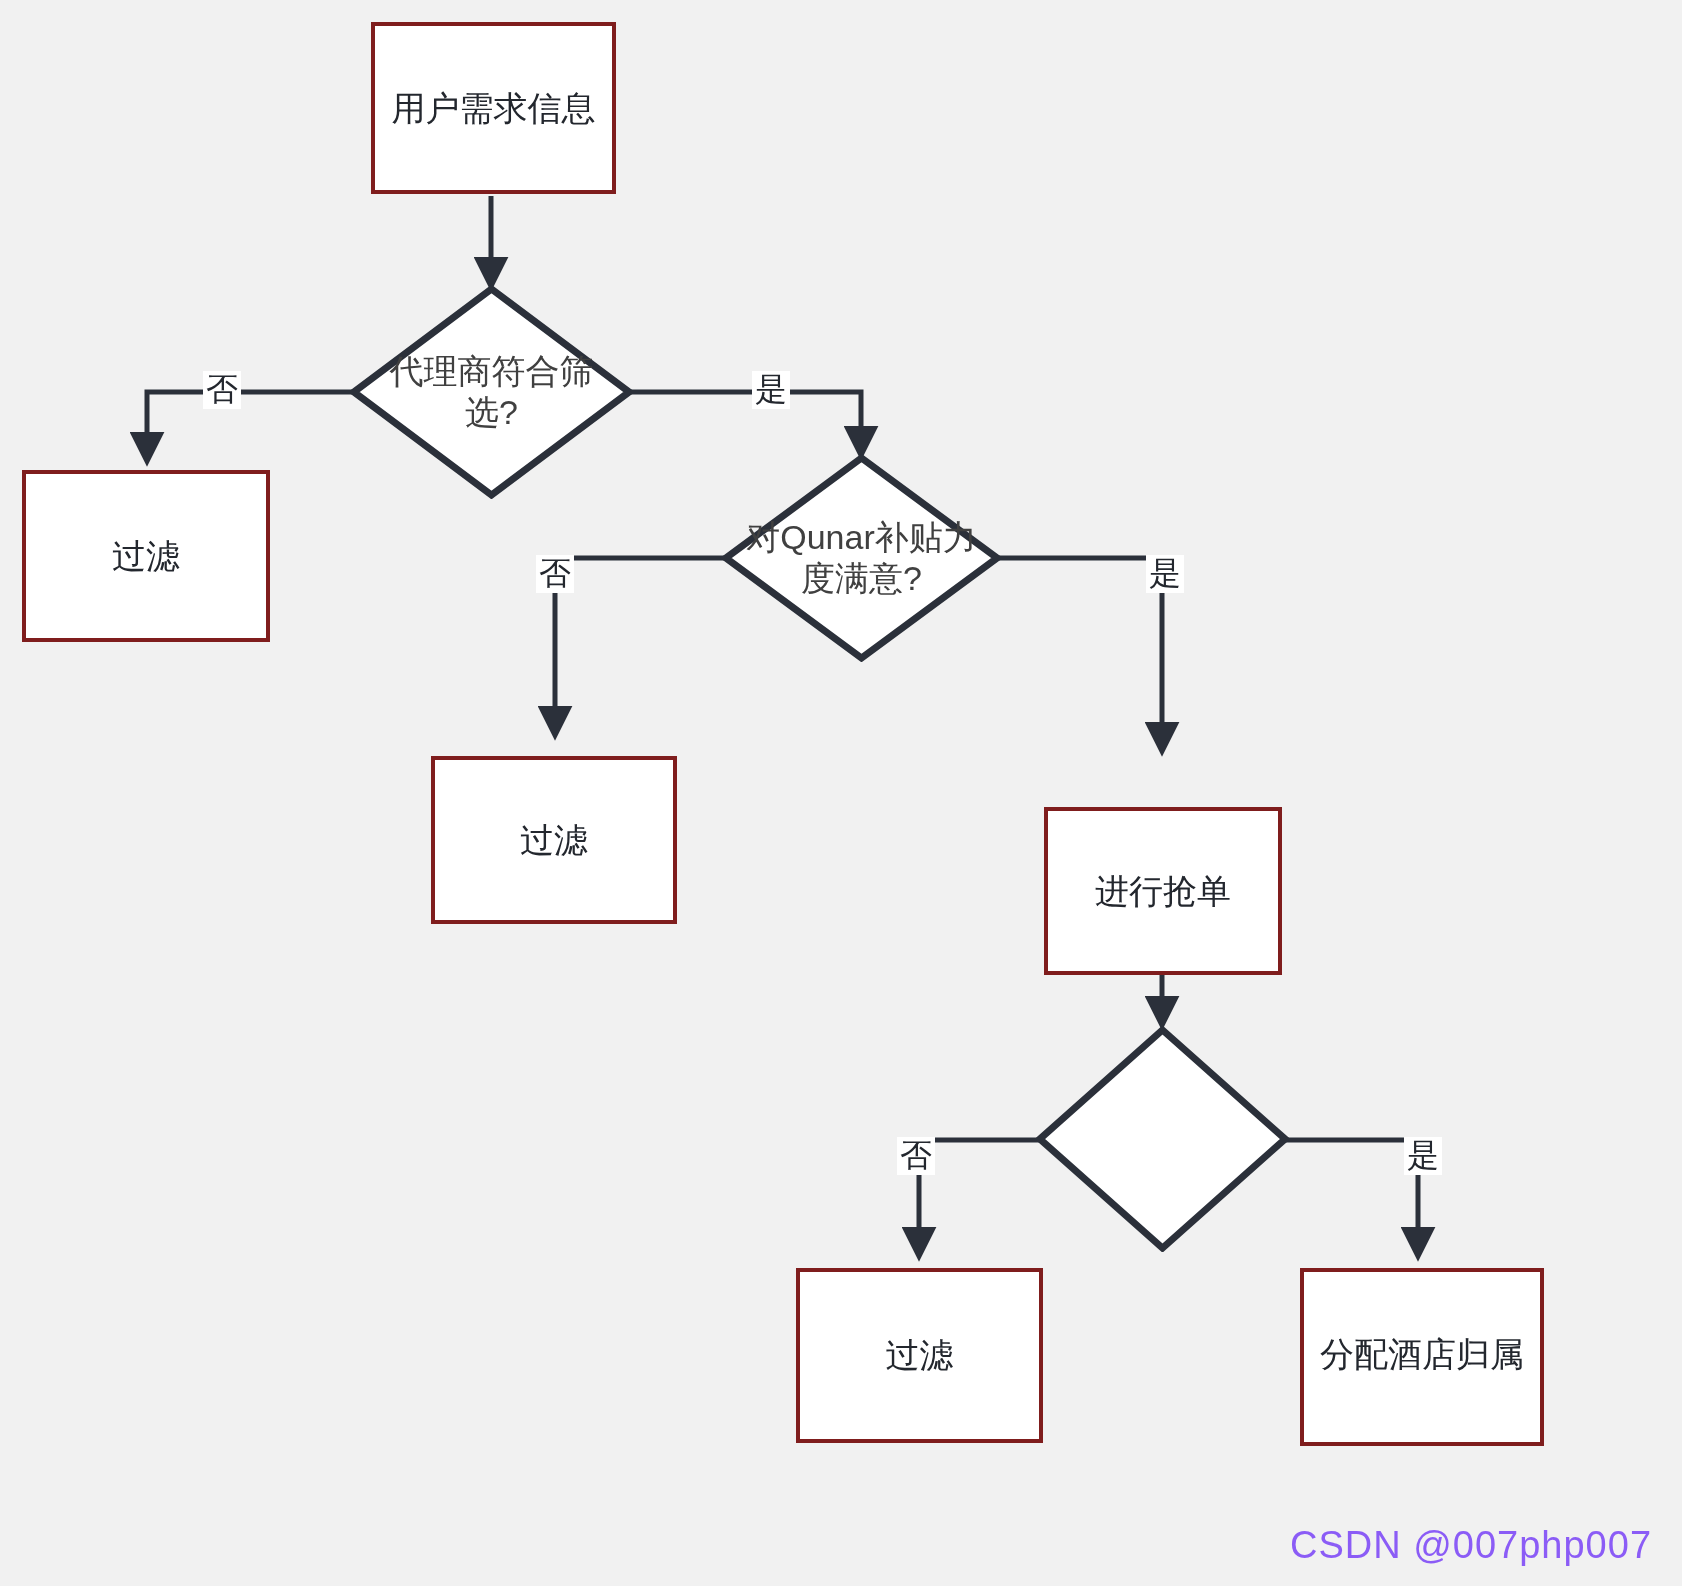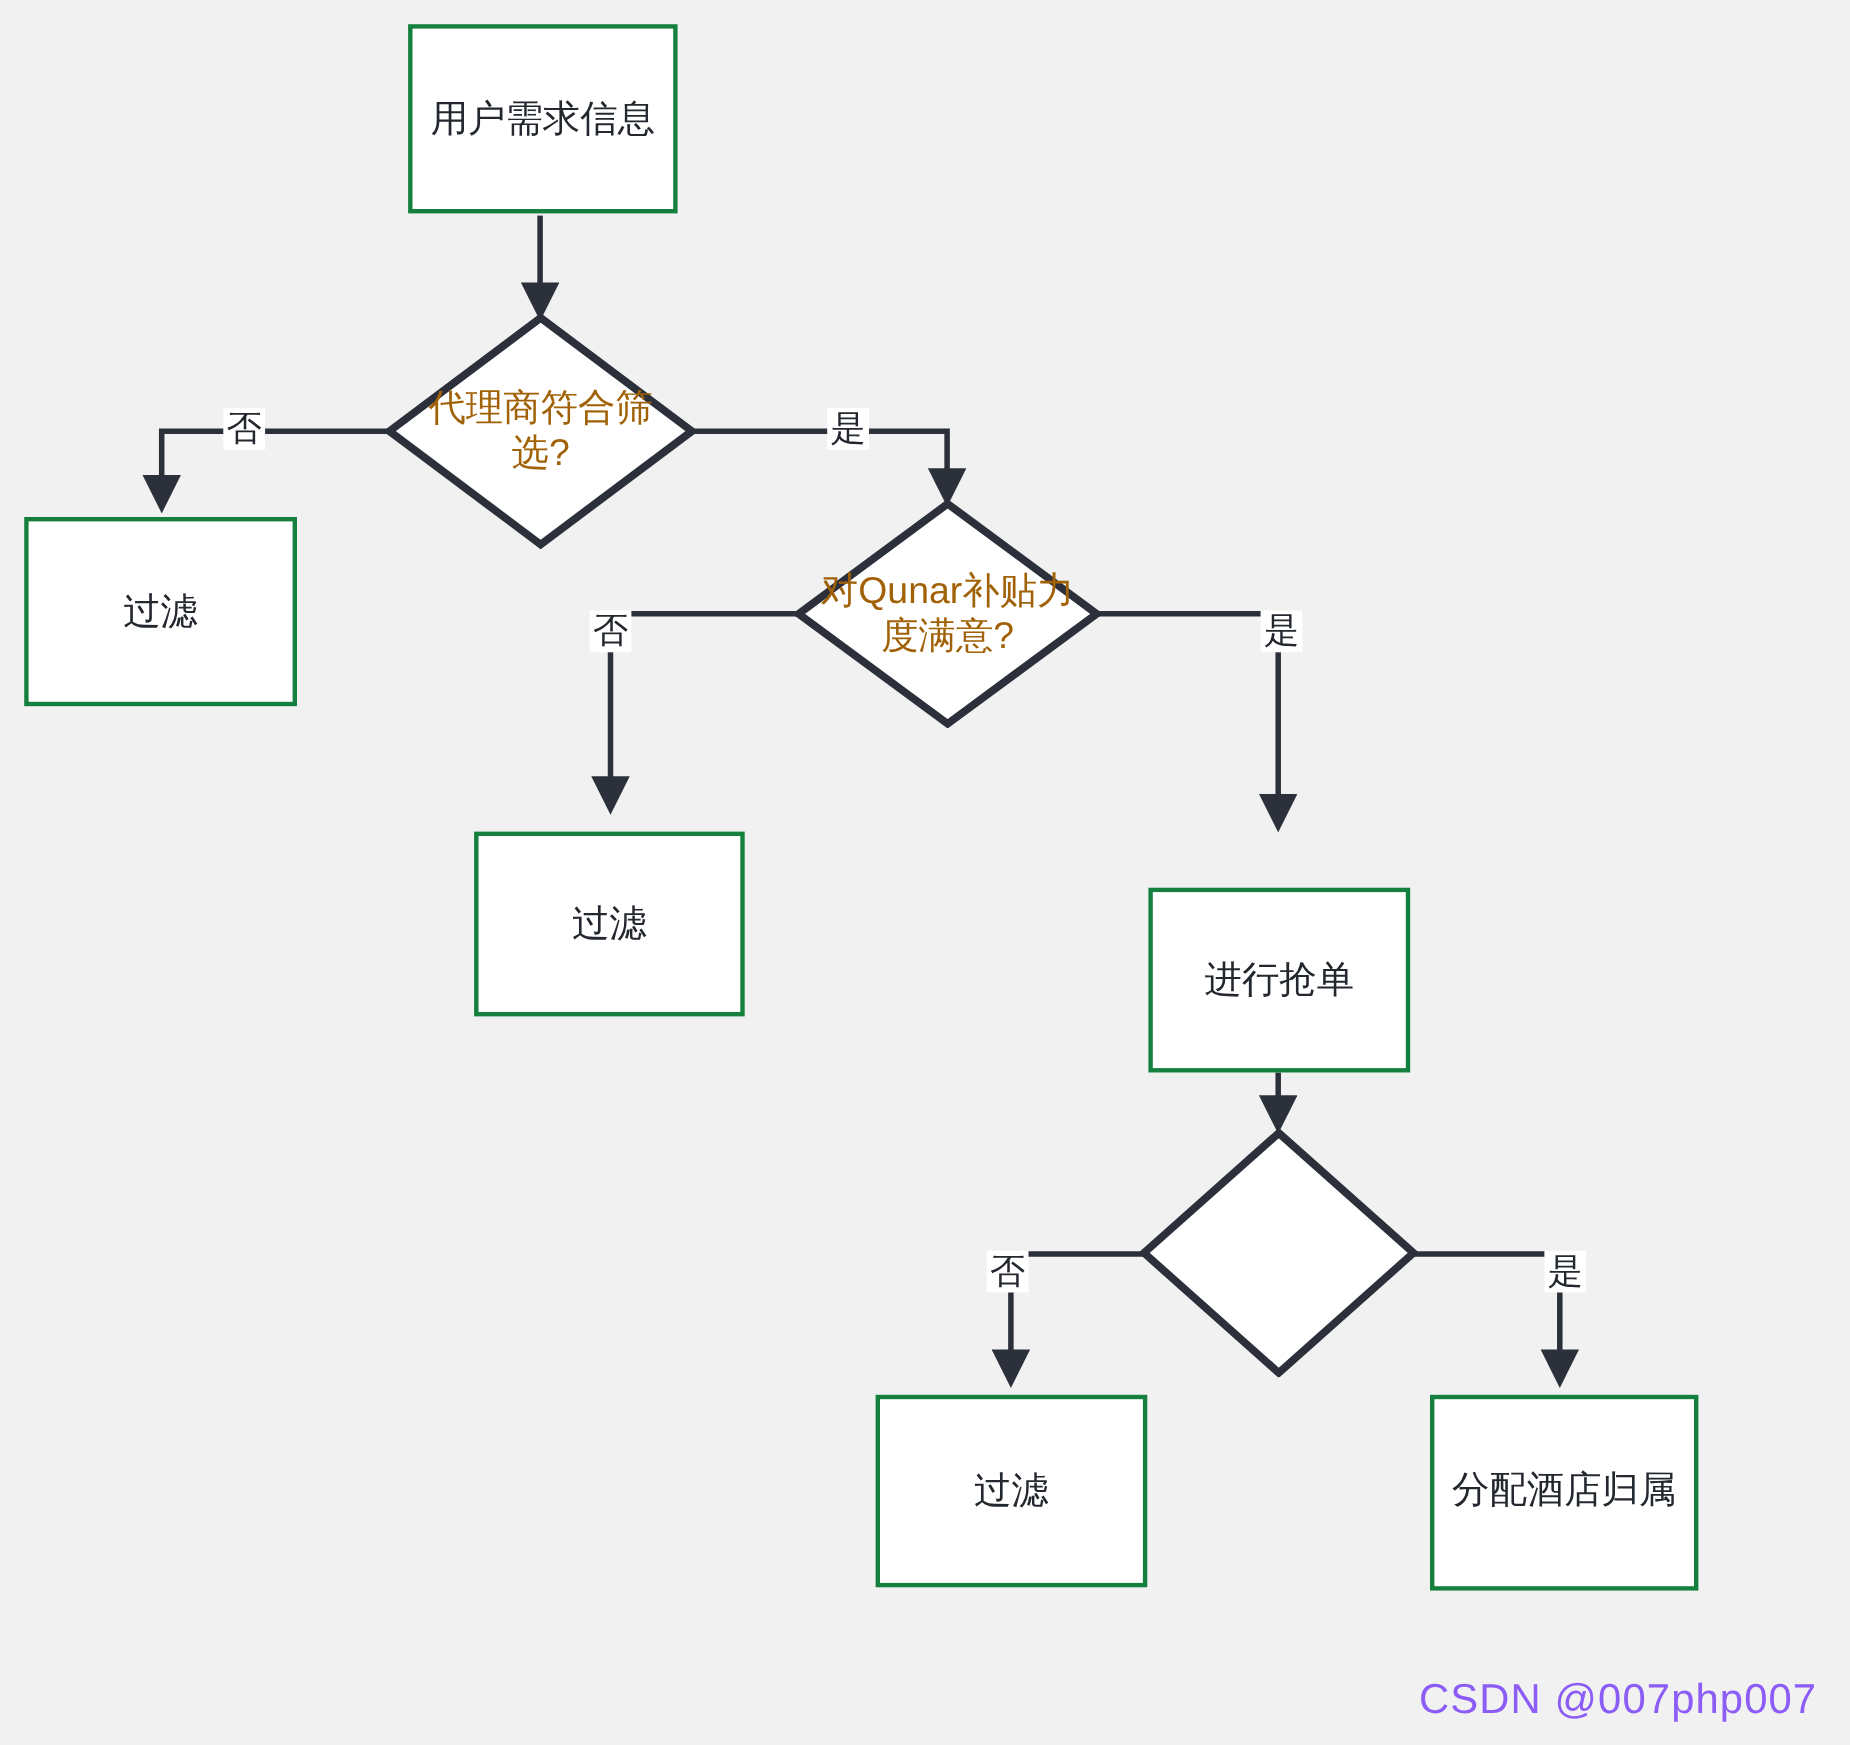--- a/index.html
+++ b/index.html
@@ -26,28 +26,28 @@
   .node {
     position: absolute;
     box-sizing: border-box;
     display: flex;
     align-items: center;
     justify-content: center;
     text-align: center;
   }
   .process {
     background: #ffffff;
-    border: 4px solid #15803d;
+    border: 4px solid #7f1d1d;
     color: #23272e;
     font-size: 34px;
     line-height: 1.25;
   }
   .decision {
     background: transparent;
-    color: #a16207;
+    color: #404040;
     font-size: 34px;
     line-height: 1.22;
   }
   .decision .dia-shape {
     position: absolute;
     left: 0; top: 0;
     width: 100%; height: 100%;
   }
   .decision .dia-text {
     position: relative;

